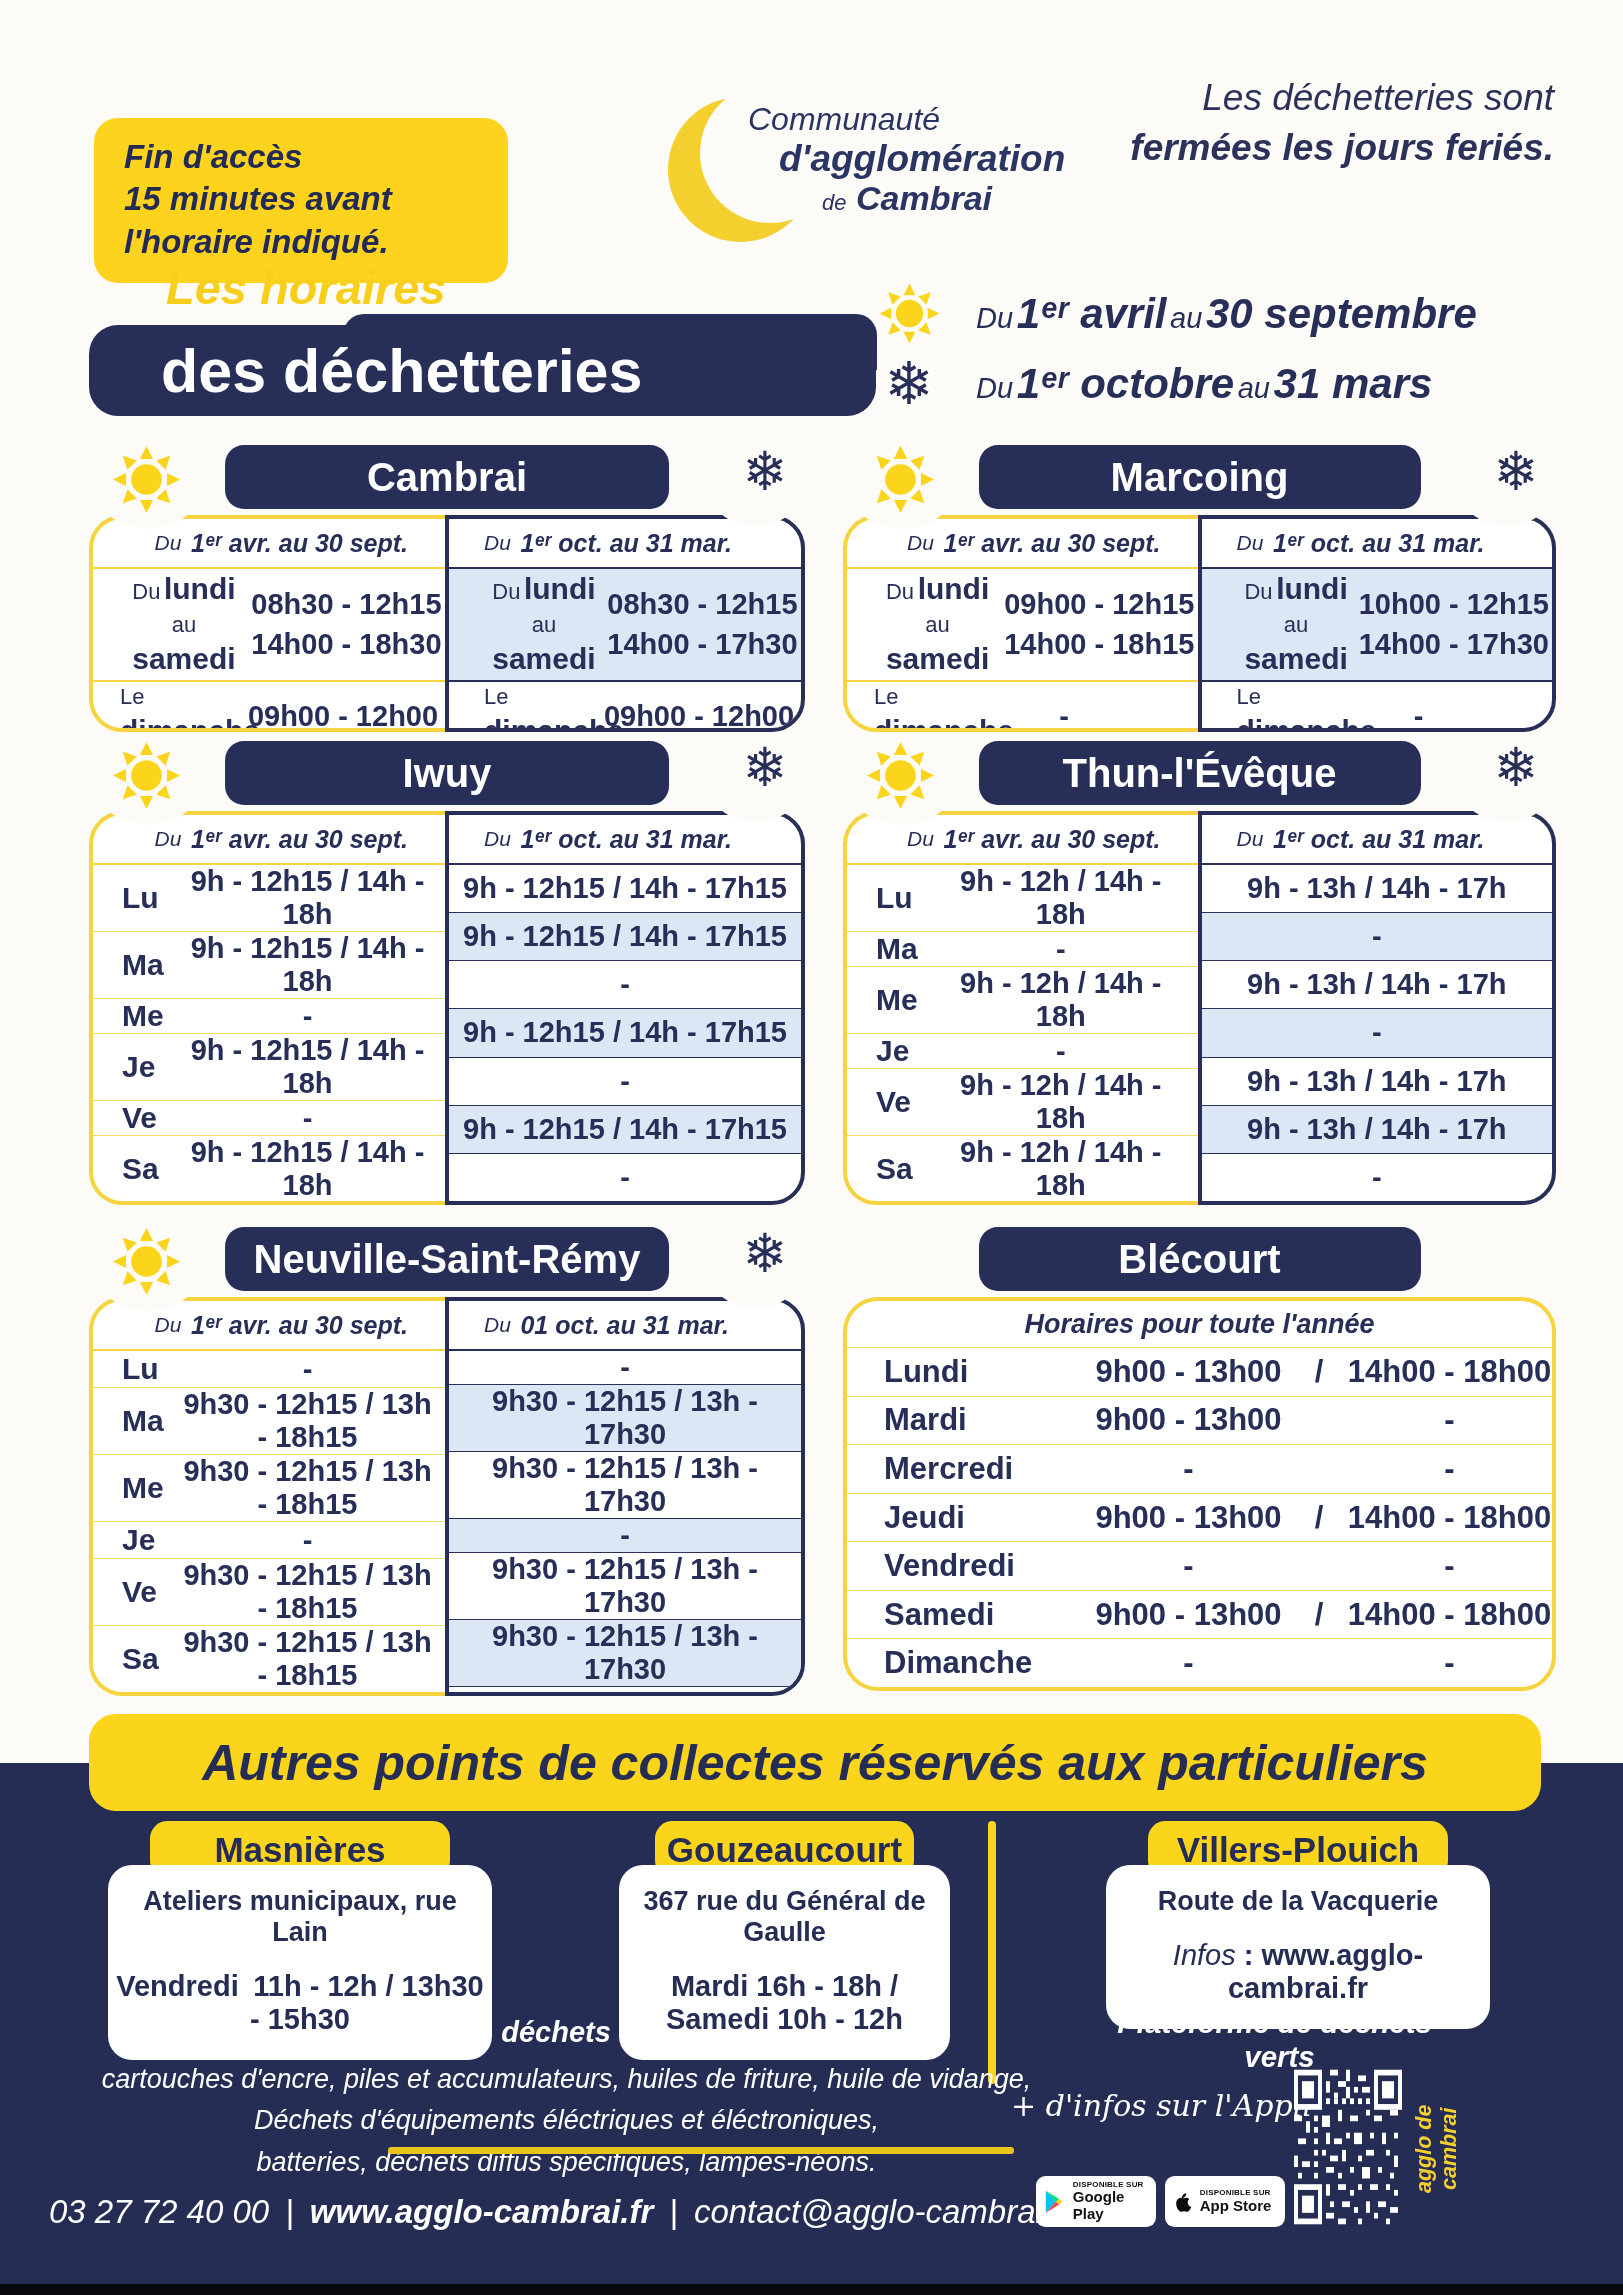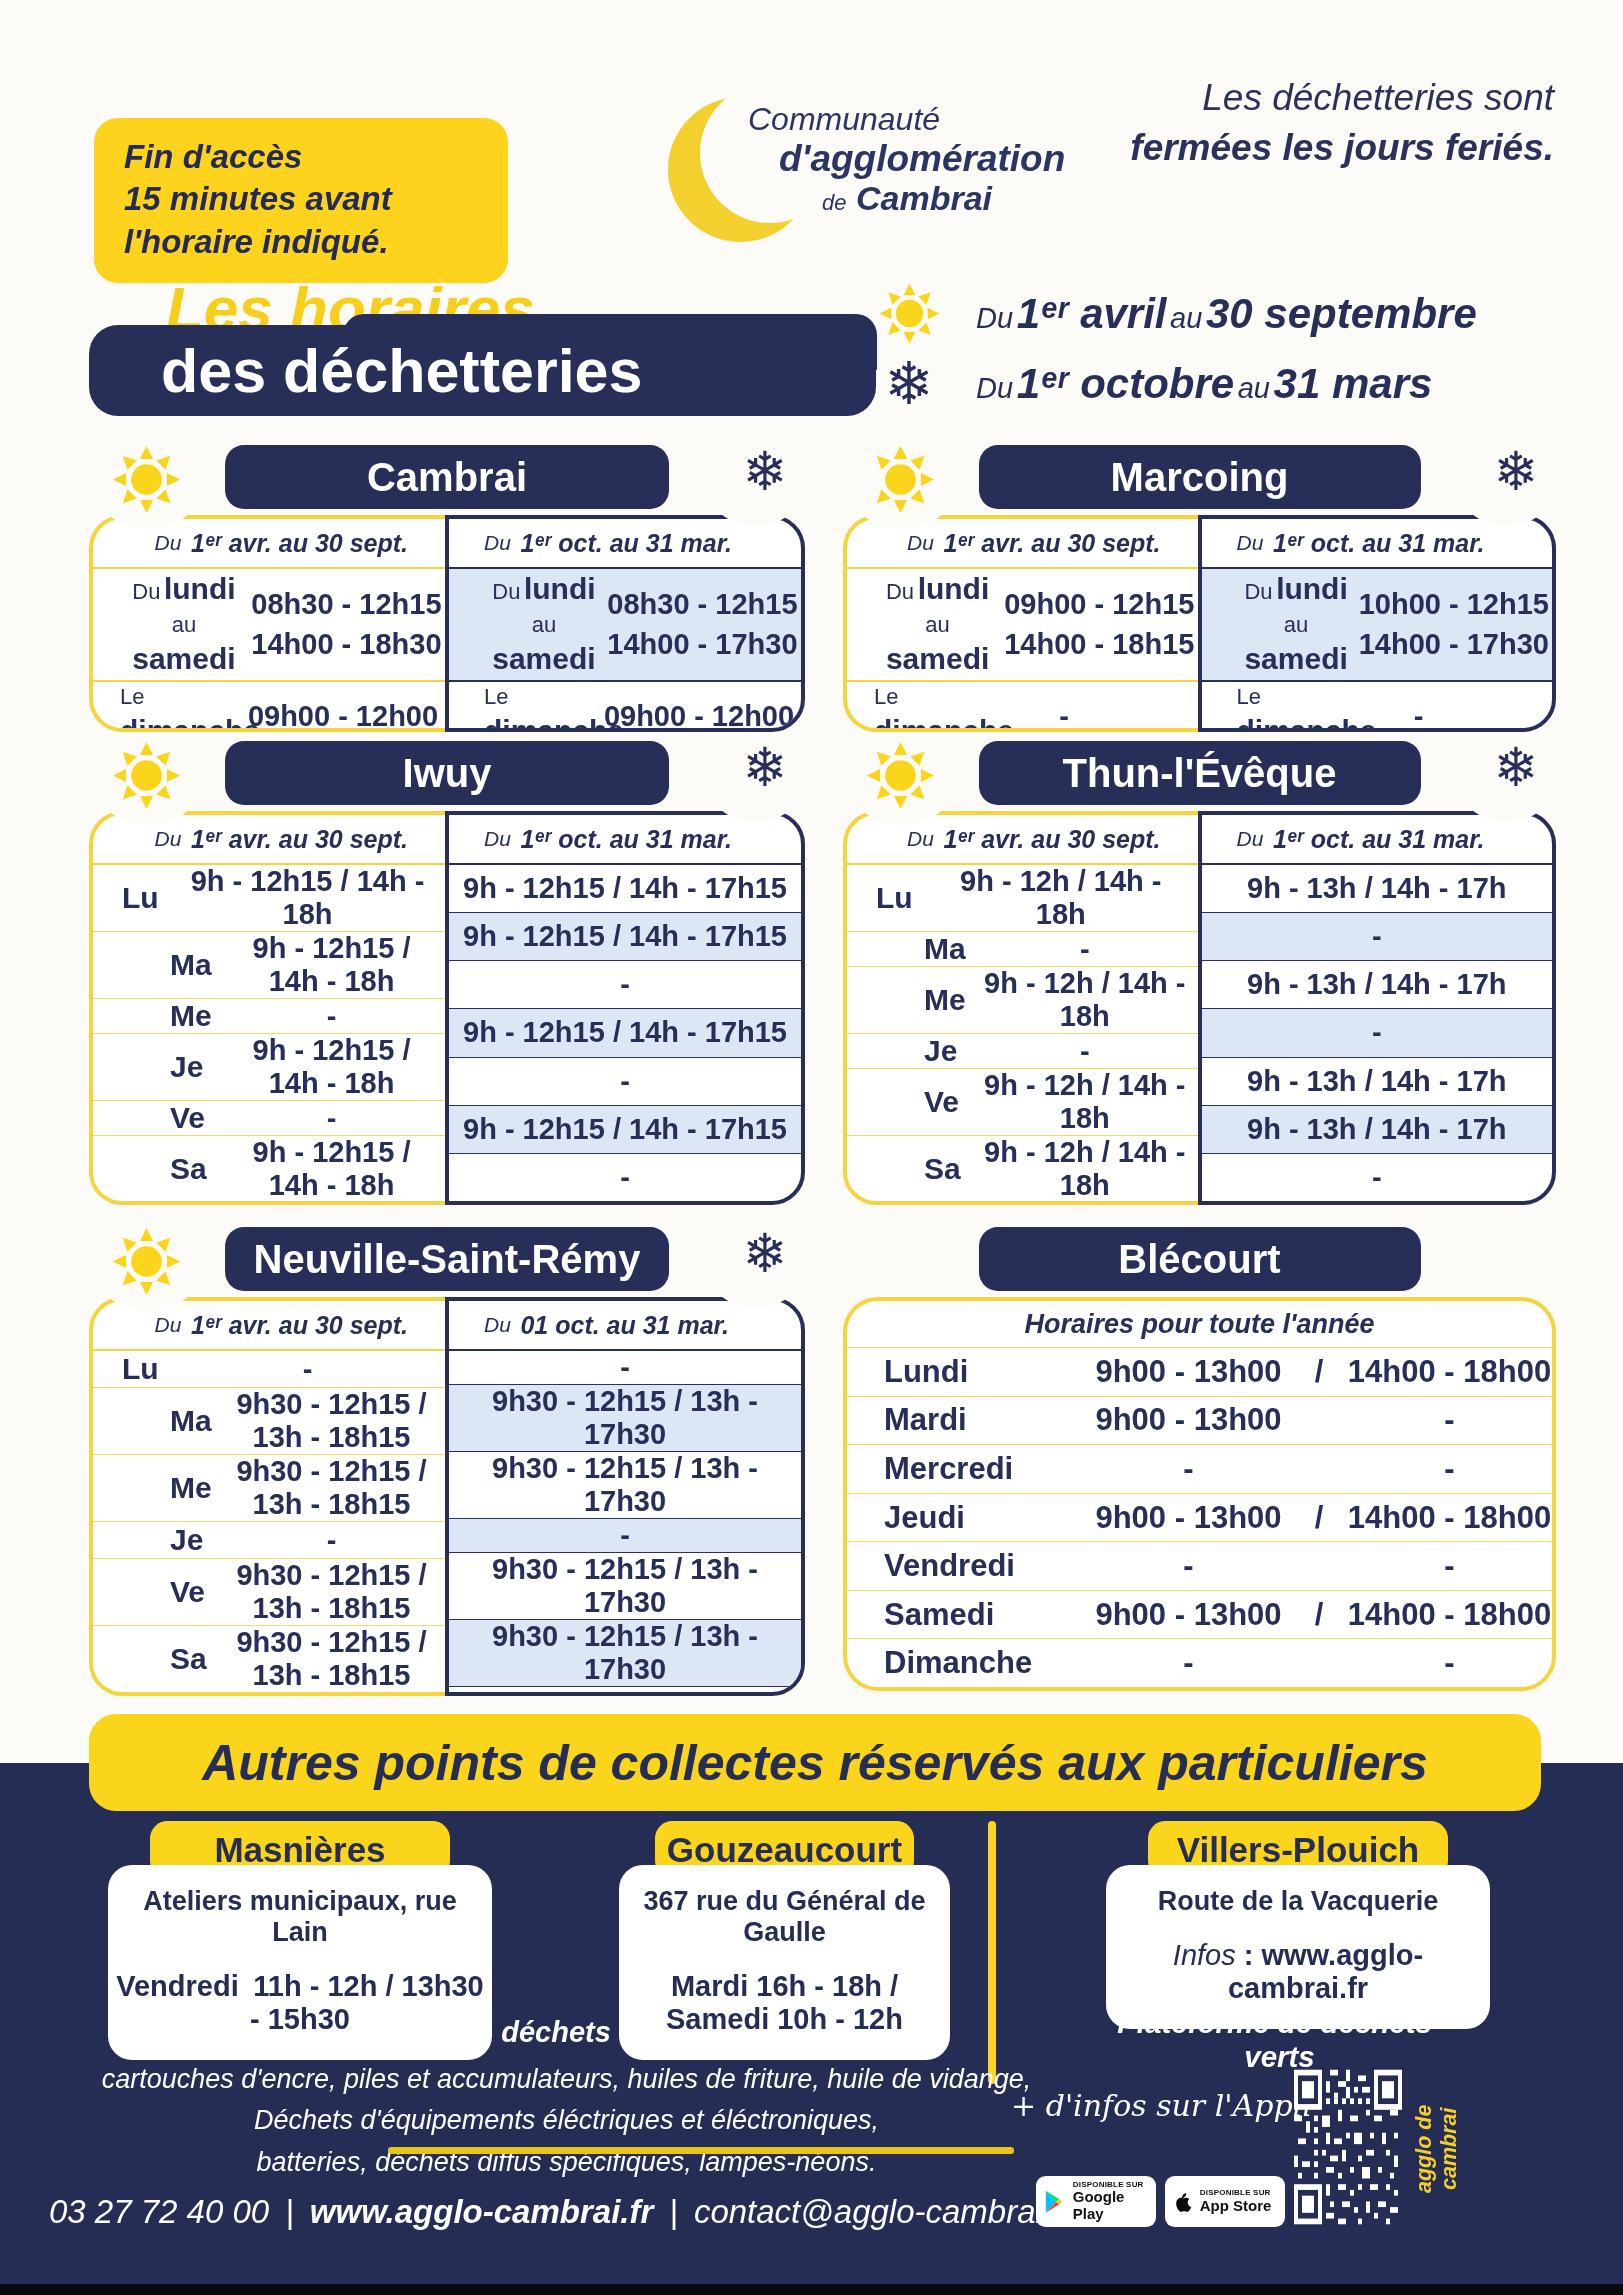--- a/index.html
+++ b/index.html
@@ -12,21 +12,21 @@
   .cres-o{position:absolute;left:0;top:11px;width:145px;height:145px;border-radius:50%;background:#f4d02f;}
   .cres-i{position:absolute;left:32px;top:-3.2px;width:140px;height:140px;border-radius:50%;background:#fcfbf7;}
   .logo-t{position:absolute;left:42px;top:16px;width:335px;font-style:italic;color:#2b3563;line-height:1.12;}
   .lg1{font-size:32px;margin-left:38px;}
   .lg2{font-size:37px;font-weight:700;margin-left:69px;}
   .lg3{font-size:34px;font-weight:700;margin-left:112px;}
   .lg3 .de{font-size:22px;font-weight:400;}
   .hnote{position:absolute;left:1076px;top:73px;width:478px;text-align:right;font-style:italic;
          font-size:37px;line-height:1.35;color:#2b3158;}
   
-  .tpre{position:absolute;left:166px;top:273px;font-size:62px;font-weight:700;font-style:italic;color:#f7cf1b;text-decoration:underline;}
+  .tpre{position:absolute;left:166px;top:260px;font-size:47px;font-weight:700;font-style:italic;color:#f7cf1b;}
   .tstep{position:absolute;left:343px;top:314px;width:534px;height:56px;background:#272e58;border-radius:21px 21px 0 0;}
   .tmain{position:absolute;left:89px;top:325px;width:787px;height:91px;background:#272e58;border-radius:29px;
          display:flex;align-items:center;padding-left:72px;box-sizing:border-box;
          font-size:61px;font-weight:700;color:#ffffff;z-index:1;}
   
   .lrow{position:absolute;display:flex;align-items:center;gap:32px;}
   .lrow .ic{width:70px;display:flex;justify-content:center;}
   .leg-sm{font-size:29px;font-style:italic;font-weight:400;}
   .leg-bg{font-size:42px;font-style:italic;font-weight:700;}
   .flake{color:#272e58;line-height:1;font-family:"DejaVu Sans",sans-serif;}
@@ -55,21 +55,21 @@
   .rrow.short{flex:1;}
   .summer .rrow + .rrow{border-top:2.4px solid #f5d440;}
   .winter .rrow + .rrow{border-top:2.4px solid #272e58;}
   .winter .rrow:nth-child(2){background:#dce6f5;}
   .rlabel{width:44%;padding-left:27px;line-height:1.35;box-sizing:border-box;}
   .rlabel b{font-size:30px;}
   .w-sm{font-size:22px;}
   .rtimes{flex:1;font-size:29px;font-weight:700;line-height:1.4;}
   
   .drow{flex:1;display:flex;align-items:center;}
-  .summer .drow + .drow{border-top:1.6px solid #f3da63;padding-left:48px;}
+  .summer .drow + .drow{border-top:1.6px solid #f3da63;}
   .winter .drow + .drow{border-top:1.6px solid #2b3158;}
   .winter.alt .drow:nth-child(2n+3){background:#dce6f5;}
   .day{width:88px;padding-left:29px;font-weight:700;font-size:30px;box-sizing:border-box;}
   .summer .tval{flex:1;text-align:center;font-weight:700;font-size:29px;padding-right:11px;}
   .winter .tval{flex:1;text-align:center;font-weight:700;font-size:29px;}
   
   .bbody{position:absolute;left:0;right:0;top:70px;bottom:0;background:#fff;border:4.8px solid #f5d440;
          border-radius:35px;display:flex;flex-direction:column;overflow:hidden;z-index:1;box-sizing:border-box;}
   .bhead{flex:0 0 46px;display:flex;align-items:center;justify-content:center;font-style:italic;
          font-weight:700;font-size:27px;border-bottom:1.6px solid #f3da63;}

